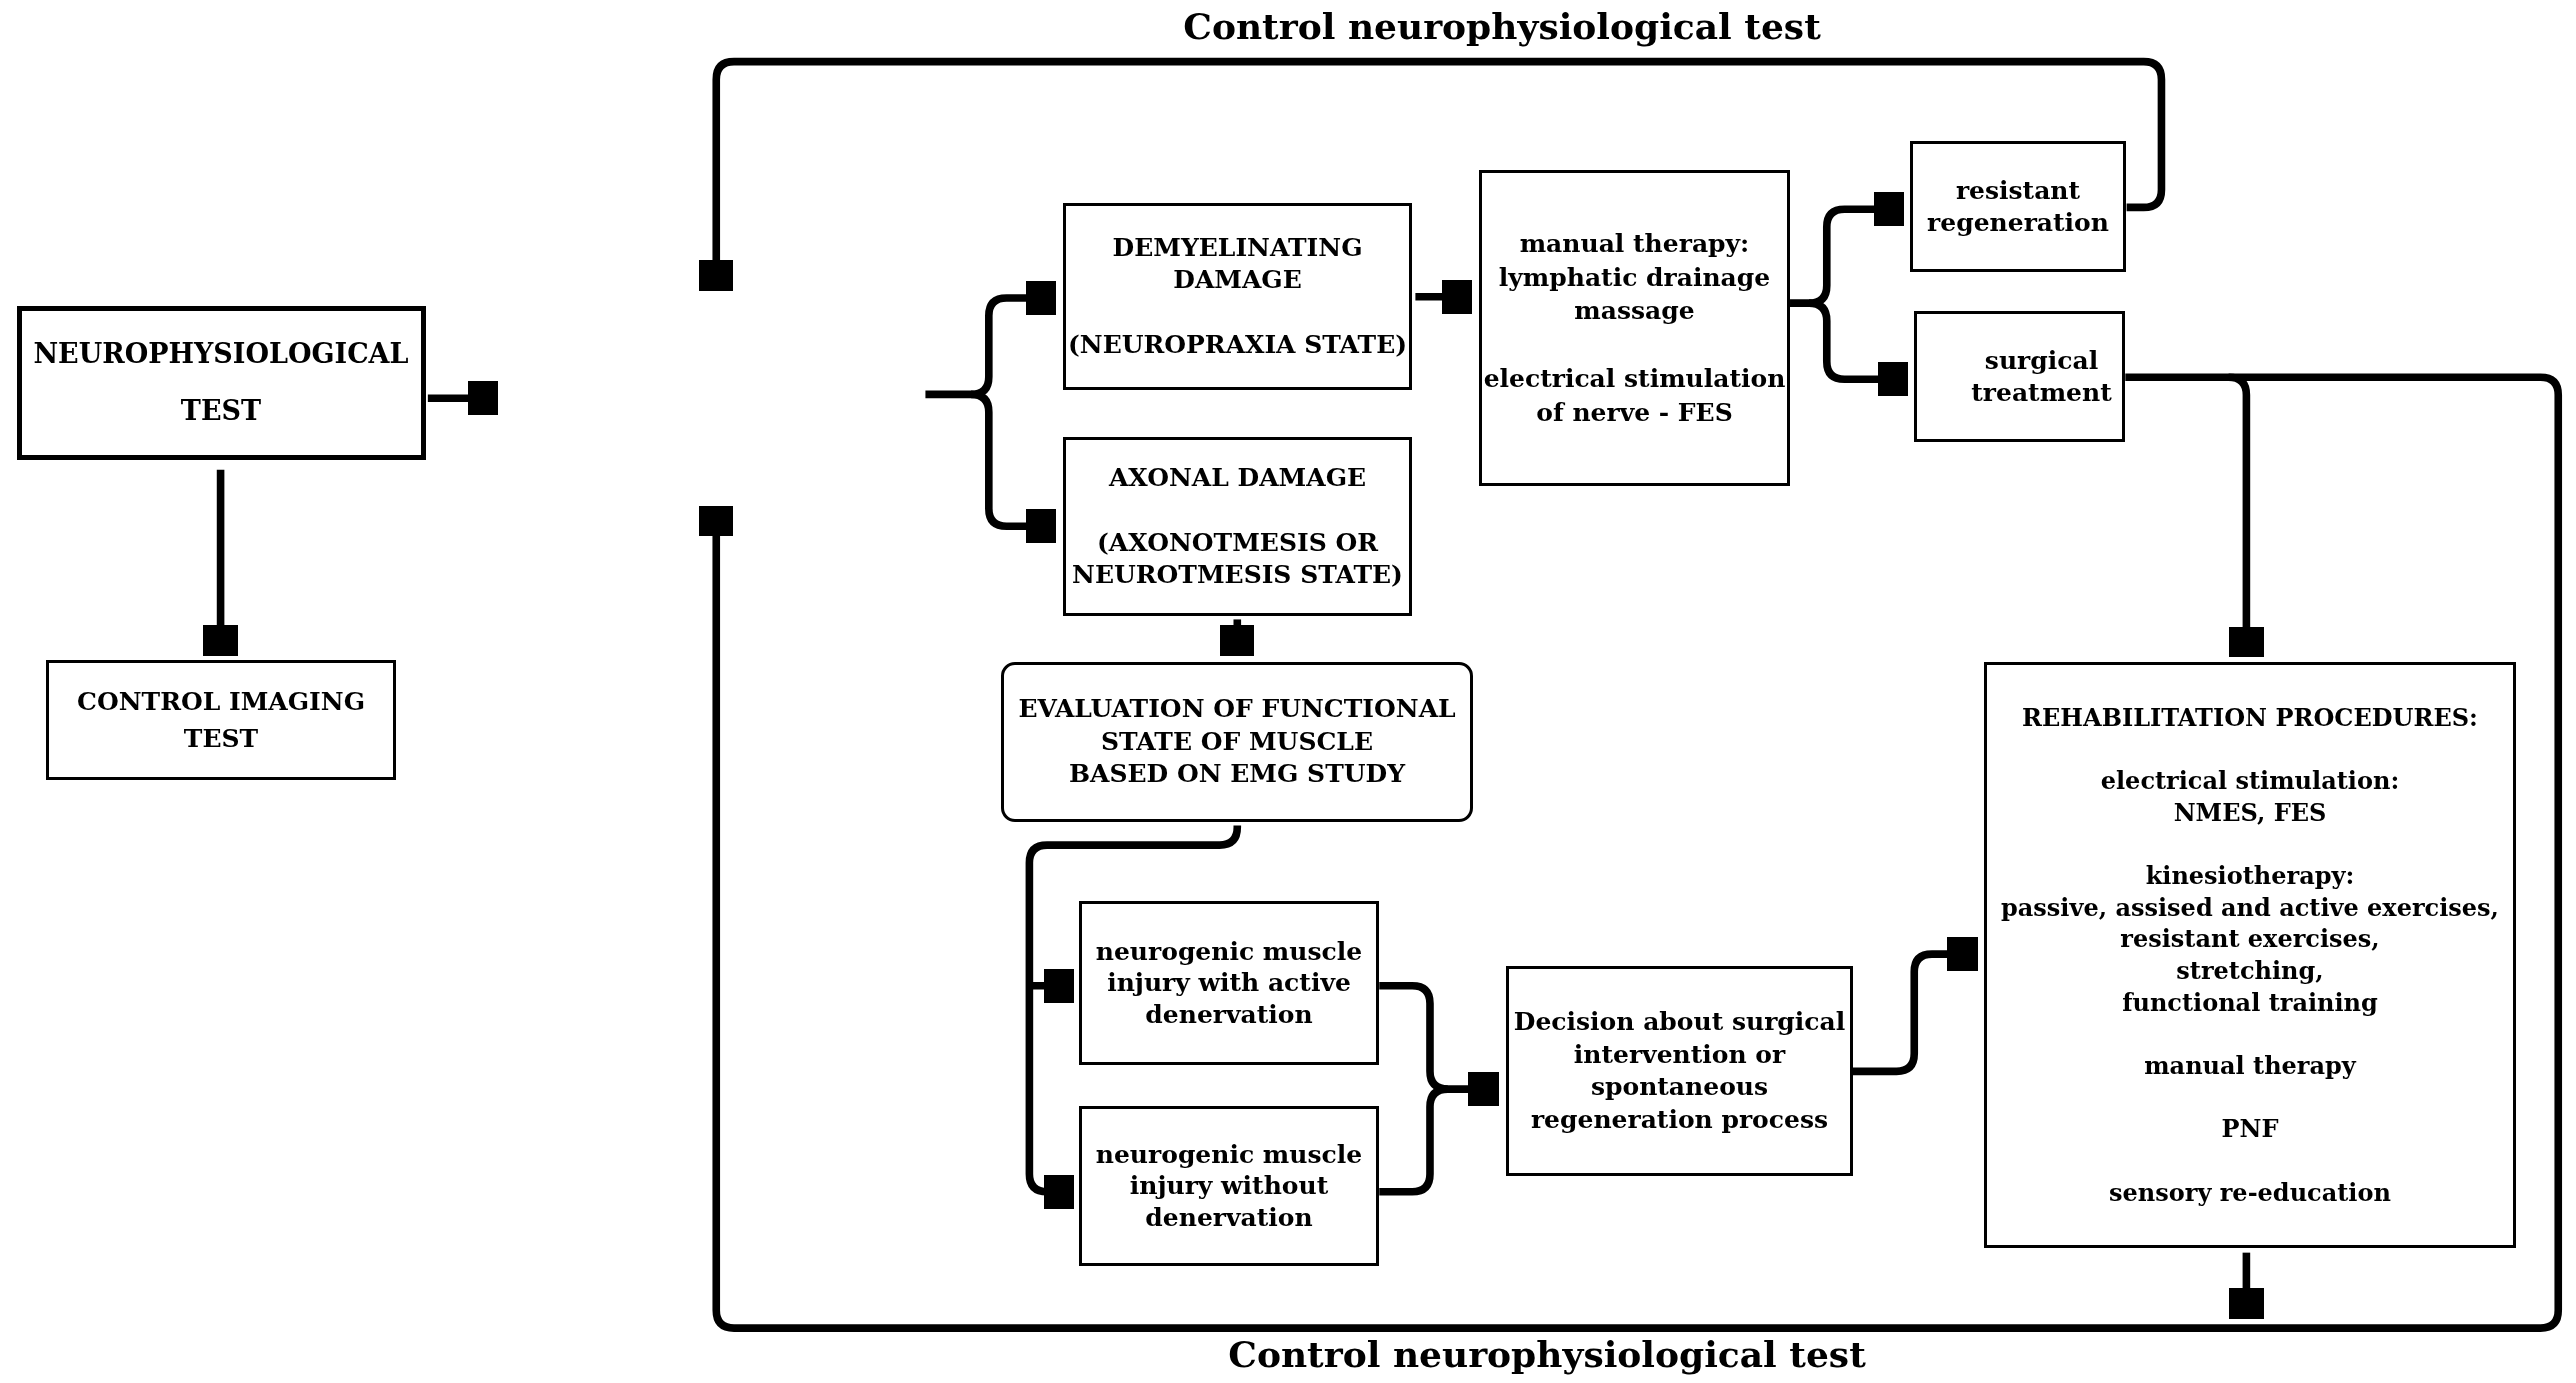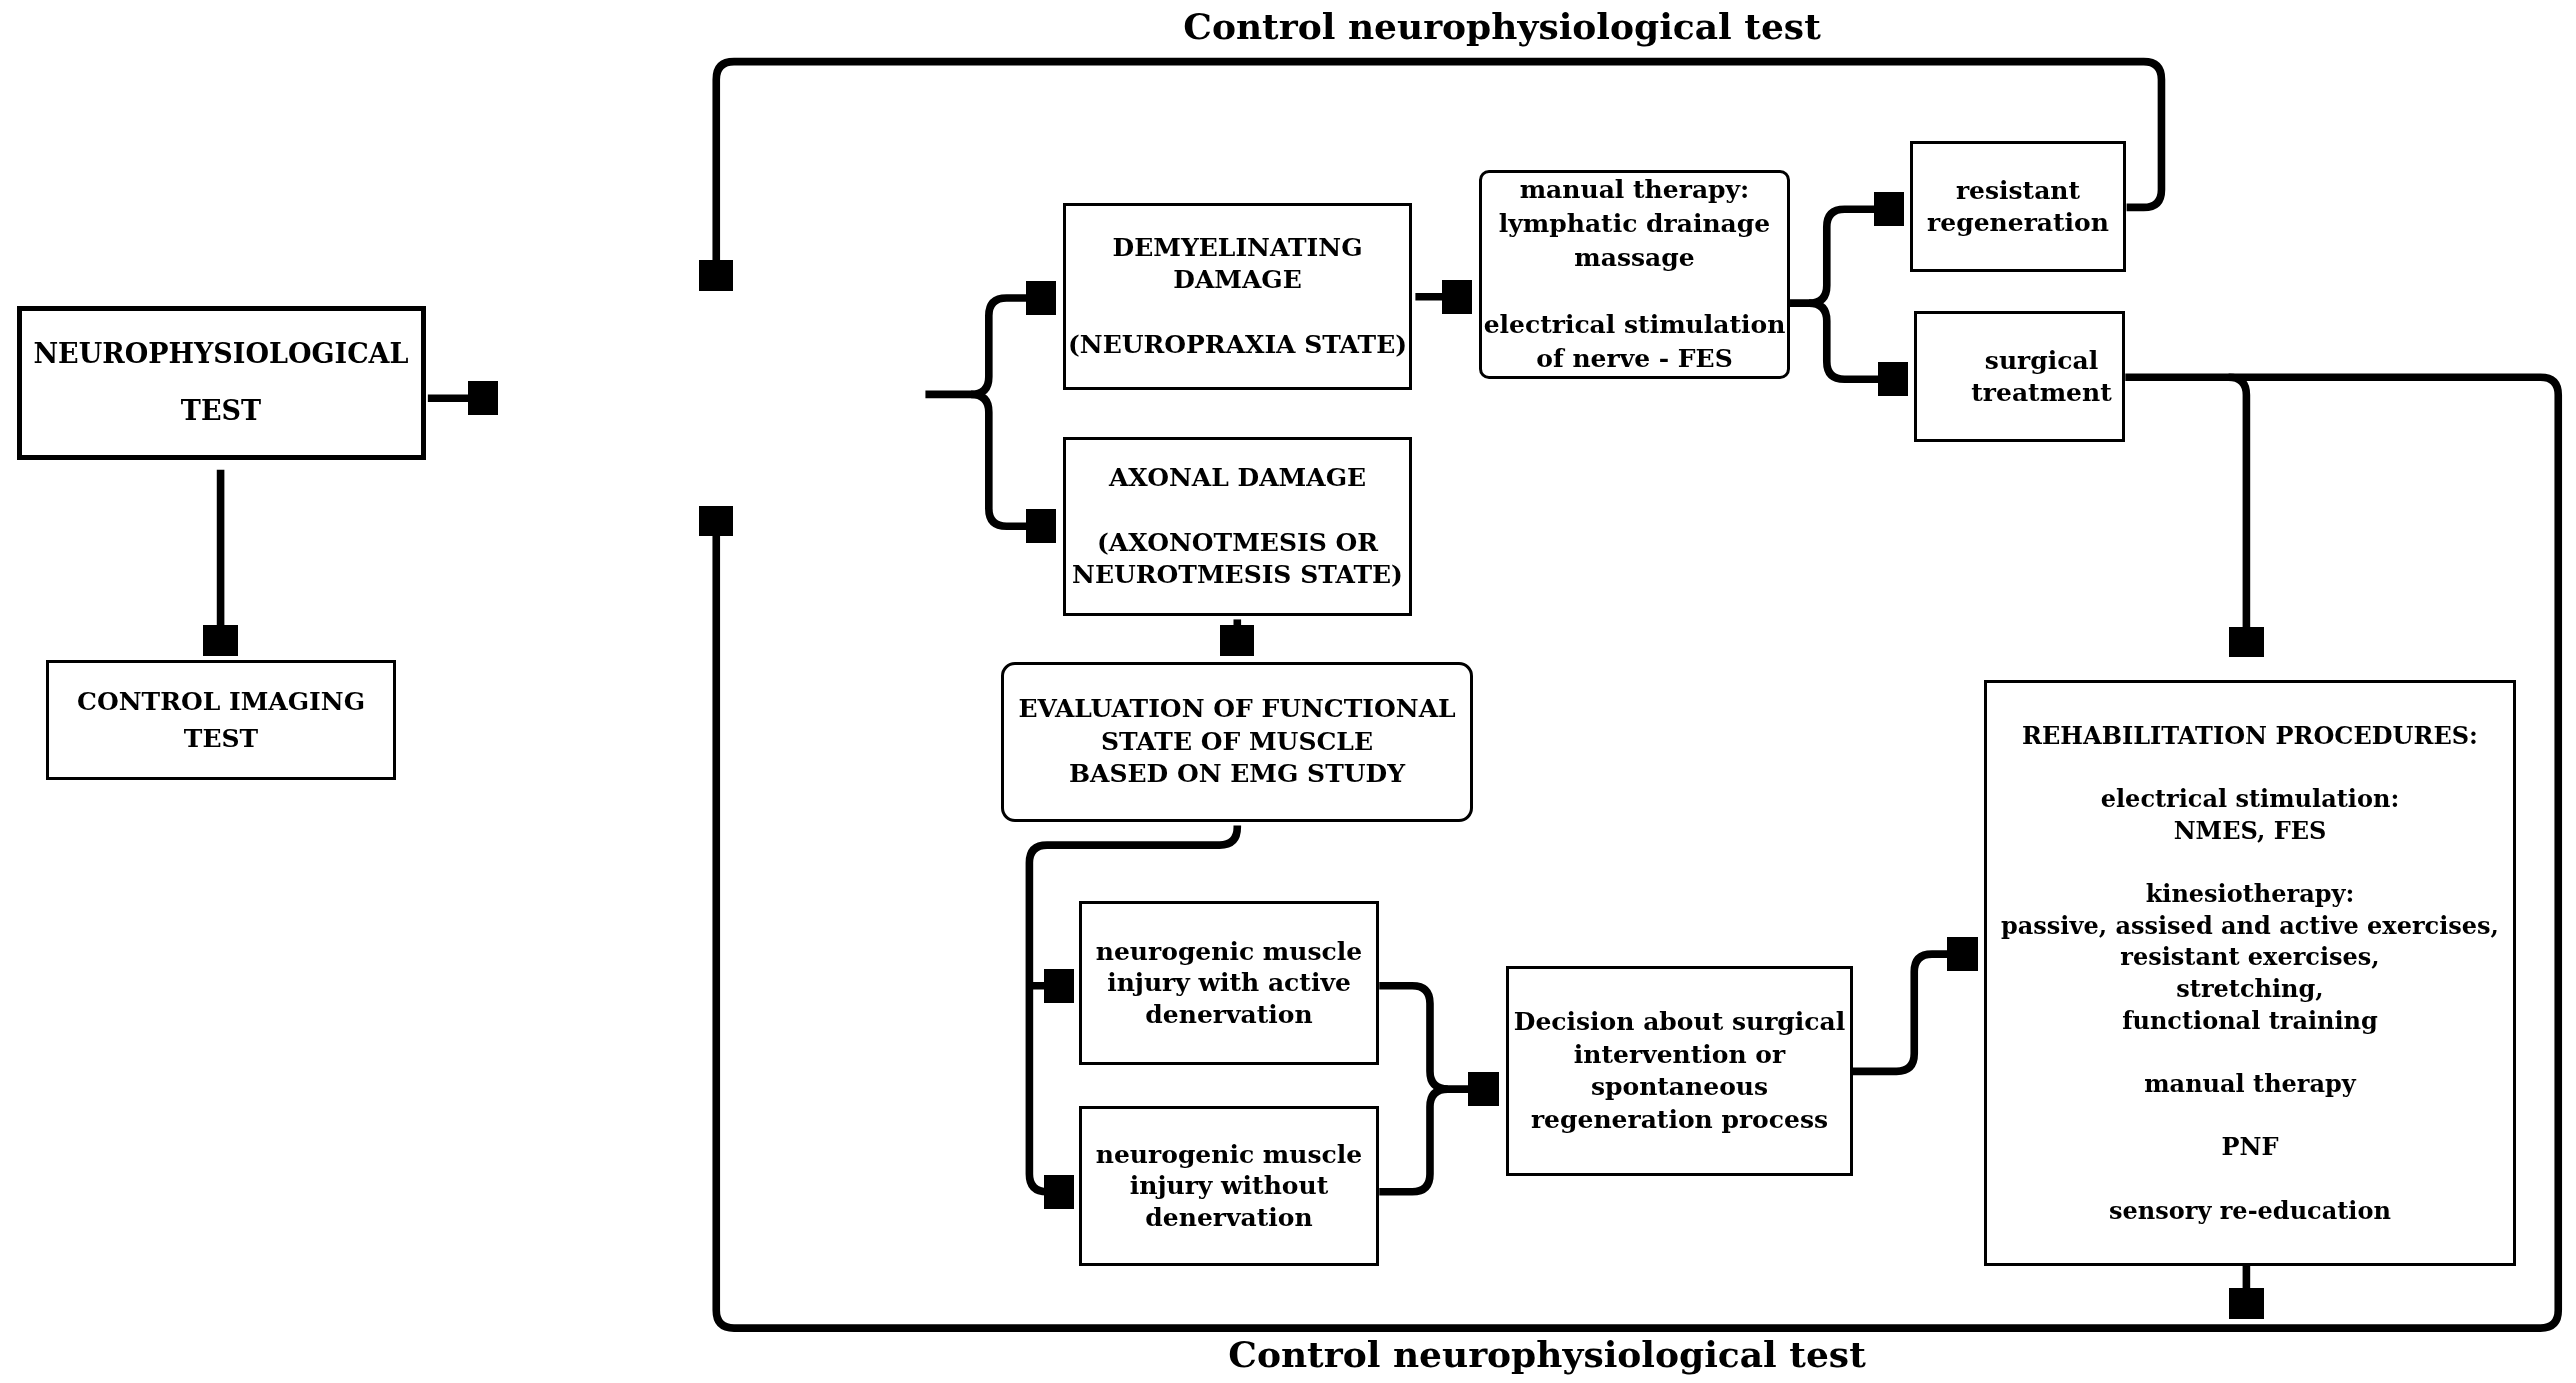--- a/index.html
+++ b/index.html
@@ -21,28 +21,28 @@
     border:3.8px solid #000;background:#fff;
     box-sizing:border-box;
     line-height:1.3;
     z-index:2;
   }
   .n1{left:16.5px;top:306px;width:409px;height:154px;border-width:5.7px;font-size:27px;line-height:2.1;}
   .n2{left:46px;top:660px;width:350px;height:120px;font-size:25px;line-height:1.5;}
   .n3{left:505px;top:298px;width:418px;height:202px;border-width:4.4px;font-size:25px;}
   .n4{left:1063px;top:203px;width:349px;height:187px;font-size:25px;}
   .n5{left:1063px;top:437px;width:349px;height:179px;font-size:25px;}
-  .n6{left:1479px;top:170px;width:311px;height:209px;font-size:25px;line-height:1.35;border-radius:10px;}
+  .n6{left:1479px;top:170px;width:311px;height:316px;font-size:25px;line-height:1.35;}
   .n7{left:1910px;top:141px;width:216px;height:131px;font-size:25px;line-height:1.25;}
   .n8{left:1914px;top:311px;width:211px;height:131px;font-size:25px;line-height:1.25;padding-left:44px;}
   .n9{left:1001px;top:662px;width:472px;height:160px;font-size:25px;border-radius:14px;}
   .n10{left:1079px;top:901px;width:300px;height:164px;font-size:25px;line-height:1.25;}
   .n11{left:1079px;top:1106px;width:300px;height:160px;font-size:25px;line-height:1.25;}
   .n12{left:1506px;top:966px;width:347px;height:210px;font-size:25px;}
-  .n13{left:1984px;top:680px;width:532px;height:586px;font-size:24px;line-height:1.32;}
+  .n13{left:1984px;top:662px;width:532px;height:586px;font-size:24px;line-height:1.32;}
   .loop-label{
     position:absolute;z-index:2;
     font-weight:bold;font-size:36px;
     width:1014px;text-align:center;
   }
   .top-label{left:995px;top:5px;}
   .bottom-label{left:1040px;top:1333px;}
 </style>
 </head>
 <body>

